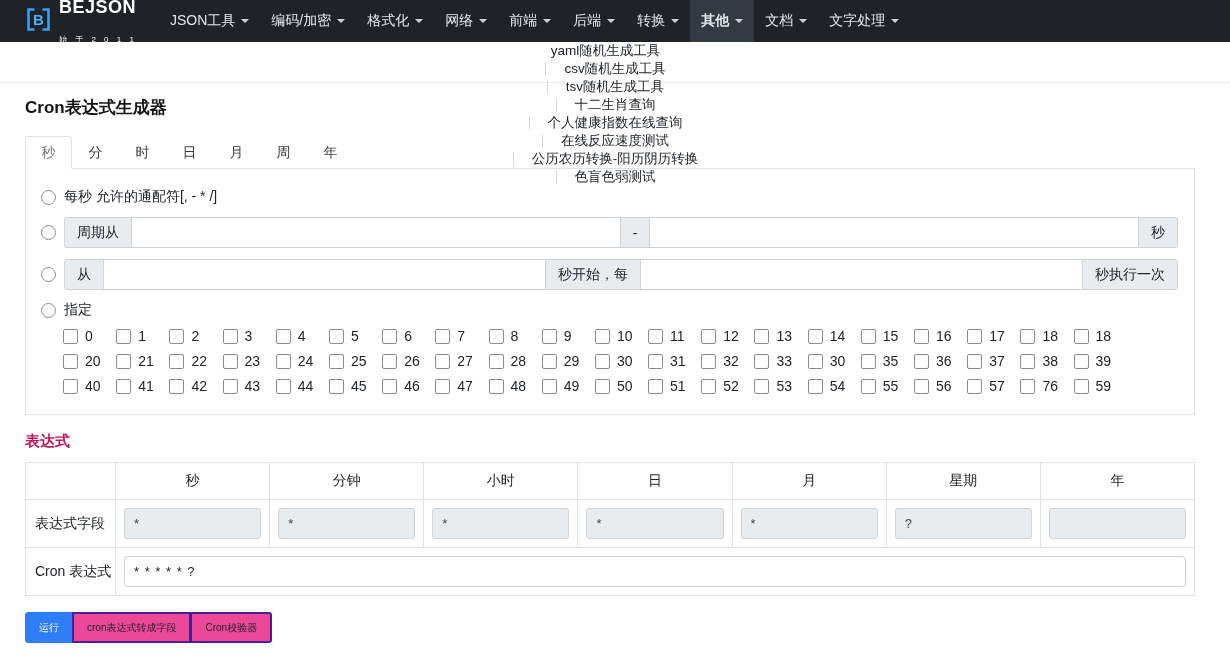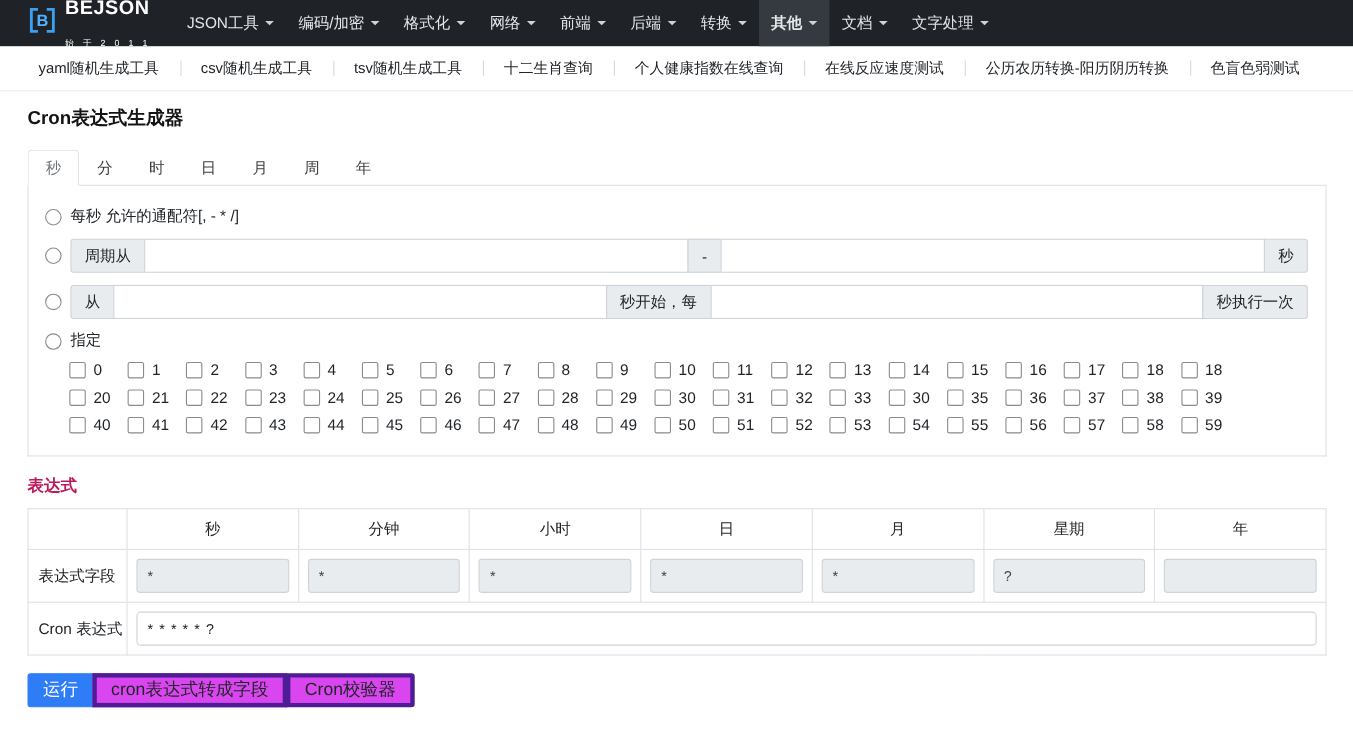--- a/index.html
+++ b/index.html
@@ -21,29 +21,29 @@
     border-left: 4px solid transparent; border-right: 4px solid transparent;
     border-top: 4px solid #cfd3d7; }
   .search-wrap { position: relative; }
   .search-input { width: 156px; height: 27px; border: none; border-radius: 3px;
     padding: 0 24px 0 10px; font-size: 13px; font-family: inherit; color: #333; }
   .search-input::placeholder { color: #9aa0a6; }
   .search-caret { position: absolute; right: 9px; top: 12px; border-top-color: #8a8f94; }
 
   
   .quick-links { height: 41px; display: flex; align-items: center; padding: 0 35px;
-    border-bottom: 1px solid #ececec; }
+    border-bottom: 1px solid #ececec; flex-direction: column; }
   .quick-links a { position: relative; padding: 0 19px; font-size: 13.5px; color: #212529;
     text-decoration: none; cursor: pointer; white-space: nowrap; }
   .quick-links a:first-child { padding-left: 0; }
   .quick-links a + a::before { content: ""; position: absolute; left: 0; top: 50%;
     transform: translateY(-50%); height: 14px; width: 1px; background: #d9d9d9; }
 
   
-  .main { padding: 13px 24px 0 25px; }
+  .main { padding: 13px 35px 0 25px; }
   .page-title { font-size: 17px; font-weight: bold; color: #141414; }
 
   .tabs { display: flex; margin-top: 17px; border-bottom: 1px solid #dee2e6; }
   .tab { width: 47px; height: 33px; display: flex; align-items: center; justify-content: center;
     font-size: 14px; color: #3c3c3c; cursor: pointer; border: 1px solid transparent;
     border-radius: 4px 4px 0 0; margin-bottom: -1px; }
   .tab.active { background: #fff; color: #6f7479; border-color: #dee2e6 #dee2e6 #fff #dee2e6; }
 
   .panel { border: 1px solid #dee2e6; border-top: none; padding: 19px 16px 20px 15px; }
   .opt-row { display: flex; align-items: center; margin-bottom: 11px; }
@@ -79,25 +79,25 @@
   .cell-field { padding: 8px; height: 48px; }
   .field-input { width: 100%; height: 31px; background: #e9ecef; border: 1px solid #ced4da;
     border-radius: 3px; padding: 0 9px; font-size: 13px; color: #3f4449; font-family: inherit; }
   .cell-cron { padding: 8px; height: 47px; }
   .cron-input { width: 100%; height: 31px; background: #fff; border: 1px solid #ced4da;
     border-radius: 4px; padding: 0 9px; font-size: 13px; color: #212529; font-family: inherit;
     letter-spacing: 1px; }
 
   
   .actions { display: flex; margin-top: 16px; }
-  .btn { height: 31px; padding: 0 13px; font-size: 16px; font-family: inherit;
+  .btn { height: 31px; padding: 0 13px; font-size: 10px; font-family: inherit;
     cursor: pointer; white-space: nowrap; }
   .btn-primary { background: #2e7cf6; color: #fff; border: 1px solid #2e7cf6;
     border-radius: 3px 0 0 3px; }
-  .btn-default { background: #d946ef; color: #212529; border: 4px solid #4c1d95;
+  .btn-default { background: #ec4899; color: #212529; border: 2px solid #4c1d95;
     margin-left: -1px; }
   .btn-default:last-child { border-radius: 0 3px 3px 0; }
 </style>
 </head>
 <body>
 
 <div class="navbar">
   <div class="logo">
     <span>
       <svg width="27" height="27" viewBox="0 0 27 27">
@@ -446,21 +446,21 @@
           <label class="cb-item">
             <input type="checkbox" style="">
             <span>56</span>
           </label>
           <label class="cb-item">
             <input type="checkbox" style="">
             <span>57</span>
           </label>
           <label class="cb-item">
             <input type="checkbox" style="">
-            <span>58</span>
+            <span>76</span>
           </label>
           <label class="cb-item">
             <input type="checkbox" style="">
             <span>59</span>
           </label>
         </div>
       </div>
   </div>
 
   <div class="expr-heading">表达式</div>

